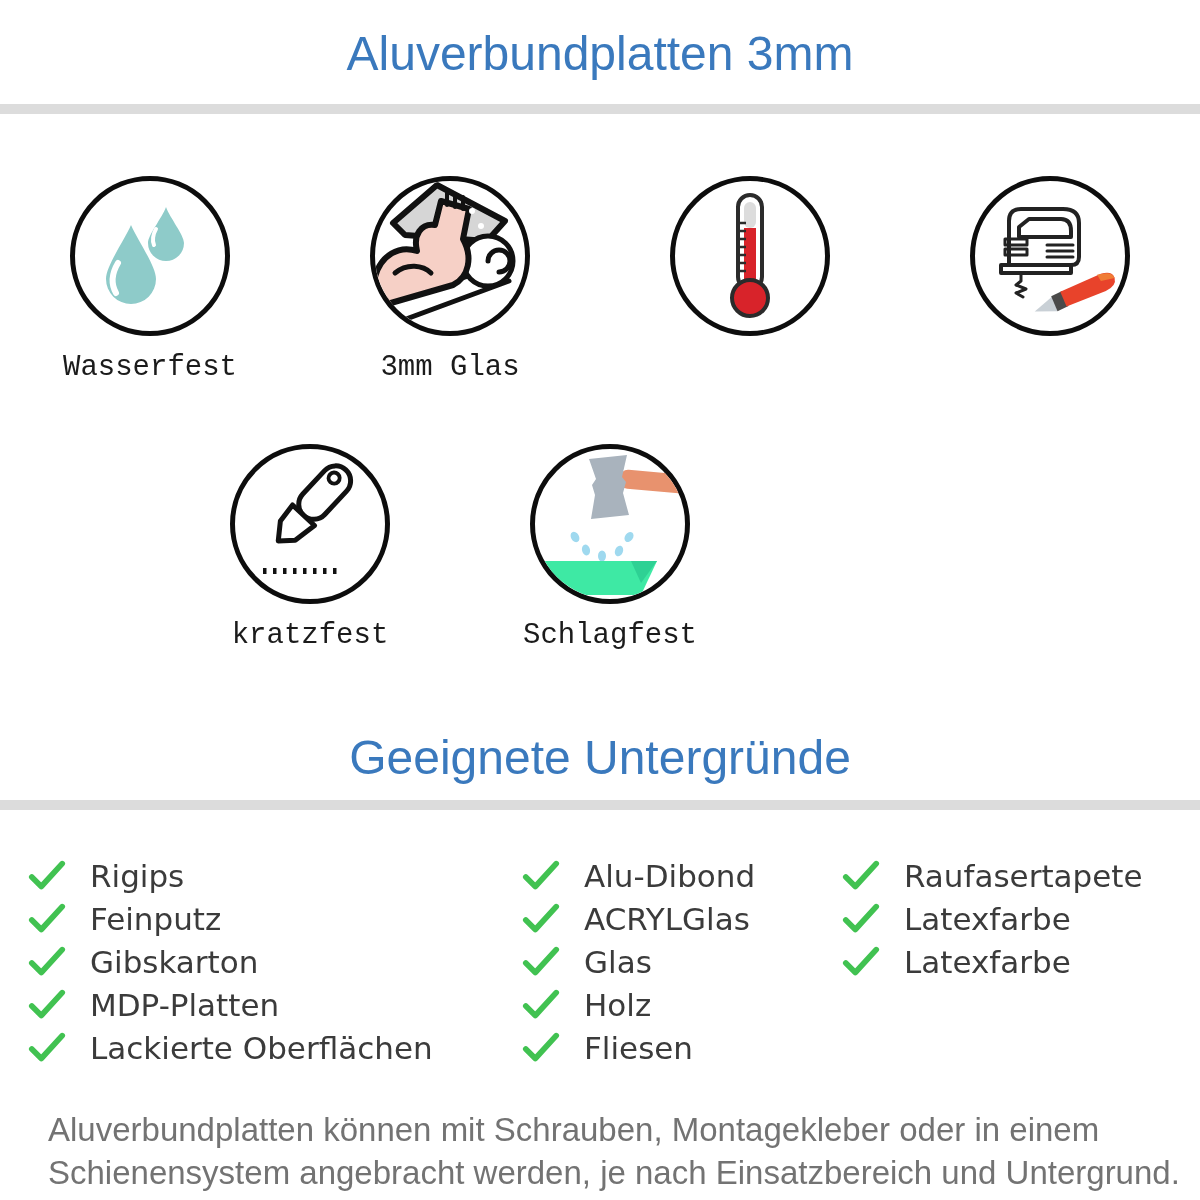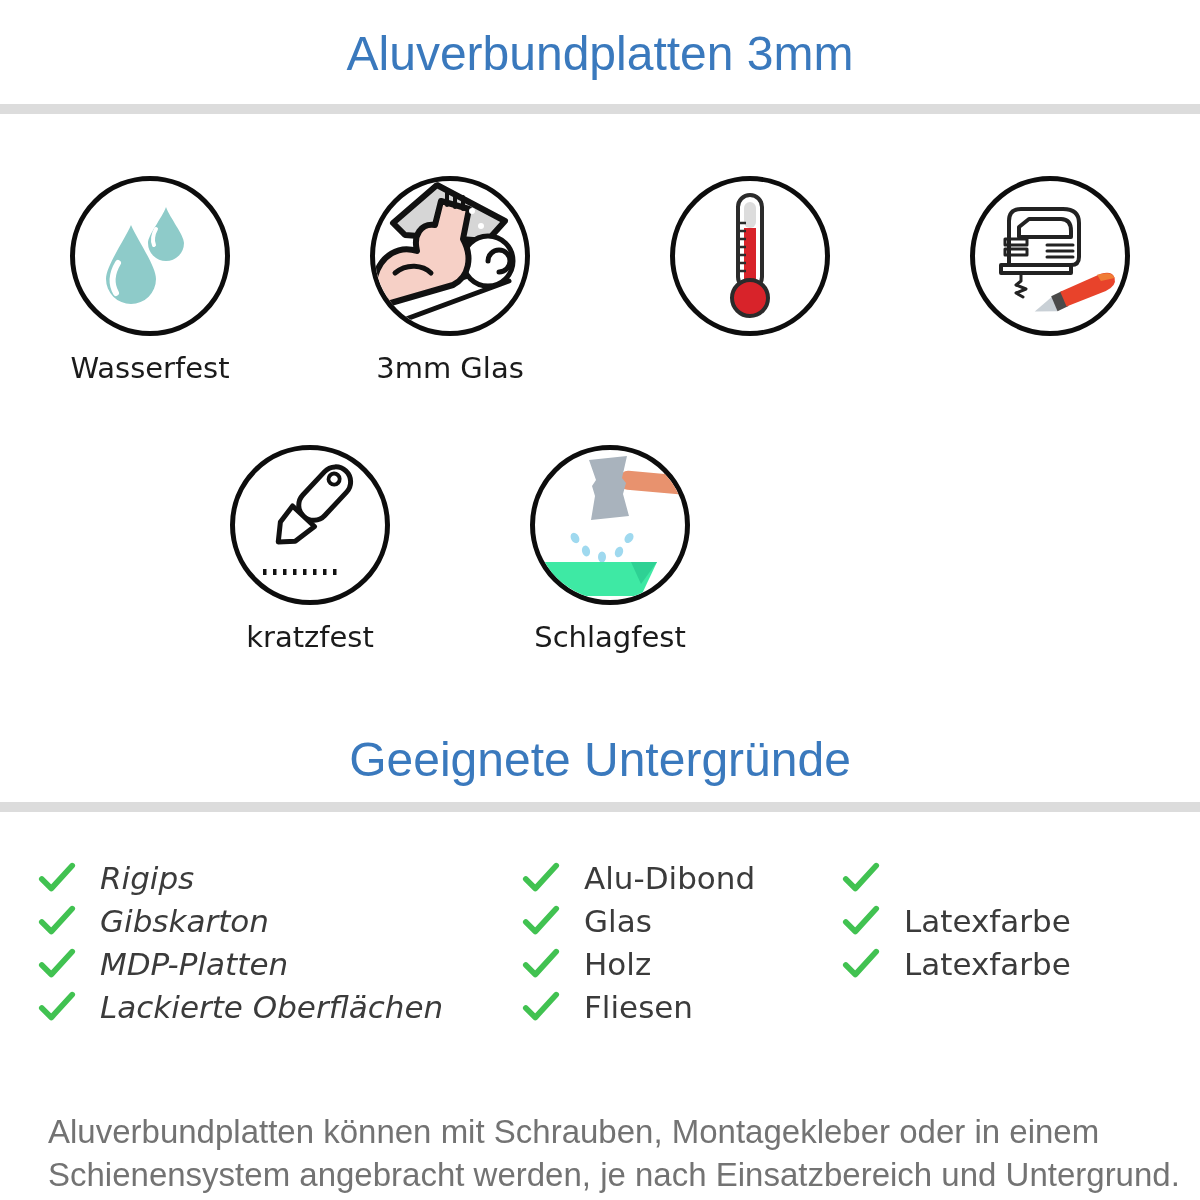--- a/index.html
+++ b/index.html
@@ -8,36 +8,36 @@
     font-family:"DejaVu Sans",sans-serif;position:relative;
   }
   .heading{
     text-align:center;color:#3a79bd;font-size:48px;line-height:56px;
     font-family:"Liberation Sans",sans-serif;font-weight:400;
   }
   .title{margin-top:26px;}
   .divider{height:10px;background:#dcdcdc;width:1200px;}
   .divider-1{margin-top:22px;}
   .divider-2{margin-top:14px;}
-  .features-row{display:flex;}
+  .features-row{display:flex;font-family:Liberation Mono, monospace;}
   .row-1{margin-top:62px;}
   .row-2{width:900px;margin:60px 0 0 160px;}
   .feature{width:300px;display:flex;flex-direction:column;align-items:center;}
   .icon-circle{
     width:150px;height:150px;border:5px solid #0d0d0d;border-radius:50%;
     overflow:hidden;background:#fff;position:relative;
   }
   .icon-circle svg{position:absolute;left:0;top:0;}
   .feature-label{
     margin-top:15px;font-size:29px;color:#1b1b1b;white-space:nowrap;
   }
   .subtitle{margin-top:78px;}
   .checklist{position:relative;margin-top:46px;height:218px;}
   .check-col{position:absolute;top:0;}
-  .col-1{left:38px;font-style:italic;}
+  .col-1{left:28px;}
   .col-2{left:522px;}
   .col-3{left:842px;}
   .check-item{display:flex;align-items:center;height:39px;margin-bottom:4px;}
   .check-item svg{flex:0 0 auto;margin-right:24px;}
   .check-text{font-size:31px;color:#3b3b3b;white-space:nowrap;}
   .footer{
     margin:34px 20px 0 48px;color:#737373;font-size:33px;line-height:43px;
     font-family:"Liberation Sans",sans-serif;
   }
 </style>
@@ -159,20 +159,26 @@
     <div class="check-item">
       <svg width="38" height="34" viewBox="0 0 40 34">
           <path d="M4 18 L14 28 L36 4" stroke="#41c251" stroke-width="6" fill="none" stroke-linecap="round" stroke-linejoin="round"></path>
         </svg>
       <span class="check-text">Rigips</span>
     </div>
     <div class="check-item">
       <svg width="38" height="34" viewBox="0 0 40 34">
           <path d="M4 18 L14 28 L36 4" stroke="#41c251" stroke-width="6" fill="none" stroke-linecap="round" stroke-linejoin="round"></path>
         </svg>
+      <span class="check-text">Feinputz</span>
+    </div>
+    <div class="check-item">
+      <svg width="38" height="34" viewBox="0 0 40 34">
+          <path d="M4 18 L14 28 L36 4" stroke="#41c251" stroke-width="6" fill="none" stroke-linecap="round" stroke-linejoin="round"></path>
+        </svg>
       <span class="check-text">Gibskarton</span>
     </div>
     <div class="check-item">
       <svg width="38" height="34" viewBox="0 0 40 34">
           <path d="M4 18 L14 28 L36 4" stroke="#41c251" stroke-width="6" fill="none" stroke-linecap="round" stroke-linejoin="round"></path>
         </svg>
       <span class="check-text">MDP-Platten</span>
     </div>
     <div class="check-item">
       <svg width="38" height="34" viewBox="0 0 40 34">
@@ -186,20 +192,26 @@
     <div class="check-item">
       <svg width="38" height="34" viewBox="0 0 40 34">
           <path d="M4 18 L14 28 L36 4" stroke="#41c251" stroke-width="6" fill="none" stroke-linecap="round" stroke-linejoin="round"></path>
         </svg>
       <span class="check-text">Alu-Dibond</span>
     </div>
     <div class="check-item">
       <svg width="38" height="34" viewBox="0 0 40 34">
           <path d="M4 18 L14 28 L36 4" stroke="#41c251" stroke-width="6" fill="none" stroke-linecap="round" stroke-linejoin="round"></path>
         </svg>
+      <span class="check-text">ACRYLGlas</span>
+    </div>
+    <div class="check-item">
+      <svg width="38" height="34" viewBox="0 0 40 34">
+          <path d="M4 18 L14 28 L36 4" stroke="#41c251" stroke-width="6" fill="none" stroke-linecap="round" stroke-linejoin="round"></path>
+        </svg>
       <span class="check-text">Glas</span>
     </div>
     <div class="check-item">
       <svg width="38" height="34" viewBox="0 0 40 34">
           <path d="M4 18 L14 28 L36 4" stroke="#41c251" stroke-width="6" fill="none" stroke-linecap="round" stroke-linejoin="round"></path>
         </svg>
       <span class="check-text">Holz</span>
     </div>
     <div class="check-item">
       <svg width="38" height="34" viewBox="0 0 40 34">
@@ -207,20 +219,21 @@
         </svg>
       <span class="check-text">Fliesen</span>
     </div>
   </div>
 
   <div class="check-col col-3">
     <div class="check-item">
       <svg width="38" height="34" viewBox="0 0 40 34">
           <path d="M4 18 L14 28 L36 4" stroke="#41c251" stroke-width="6" fill="none" stroke-linecap="round" stroke-linejoin="round"></path>
         </svg>
+      <span class="check-text">Raufasertapete</span>
     </div>
     <div class="check-item">
       <svg width="38" height="34" viewBox="0 0 40 34">
           <path d="M4 18 L14 28 L36 4" stroke="#41c251" stroke-width="6" fill="none" stroke-linecap="round" stroke-linejoin="round"></path>
         </svg>
       <span class="check-text">Latexfarbe</span>
     </div>
     <div class="check-item">
       <svg width="38" height="34" viewBox="0 0 40 34">
           <path d="M4 18 L14 28 L36 4" stroke="#41c251" stroke-width="6" fill="none" stroke-linecap="round" stroke-linejoin="round"></path>

